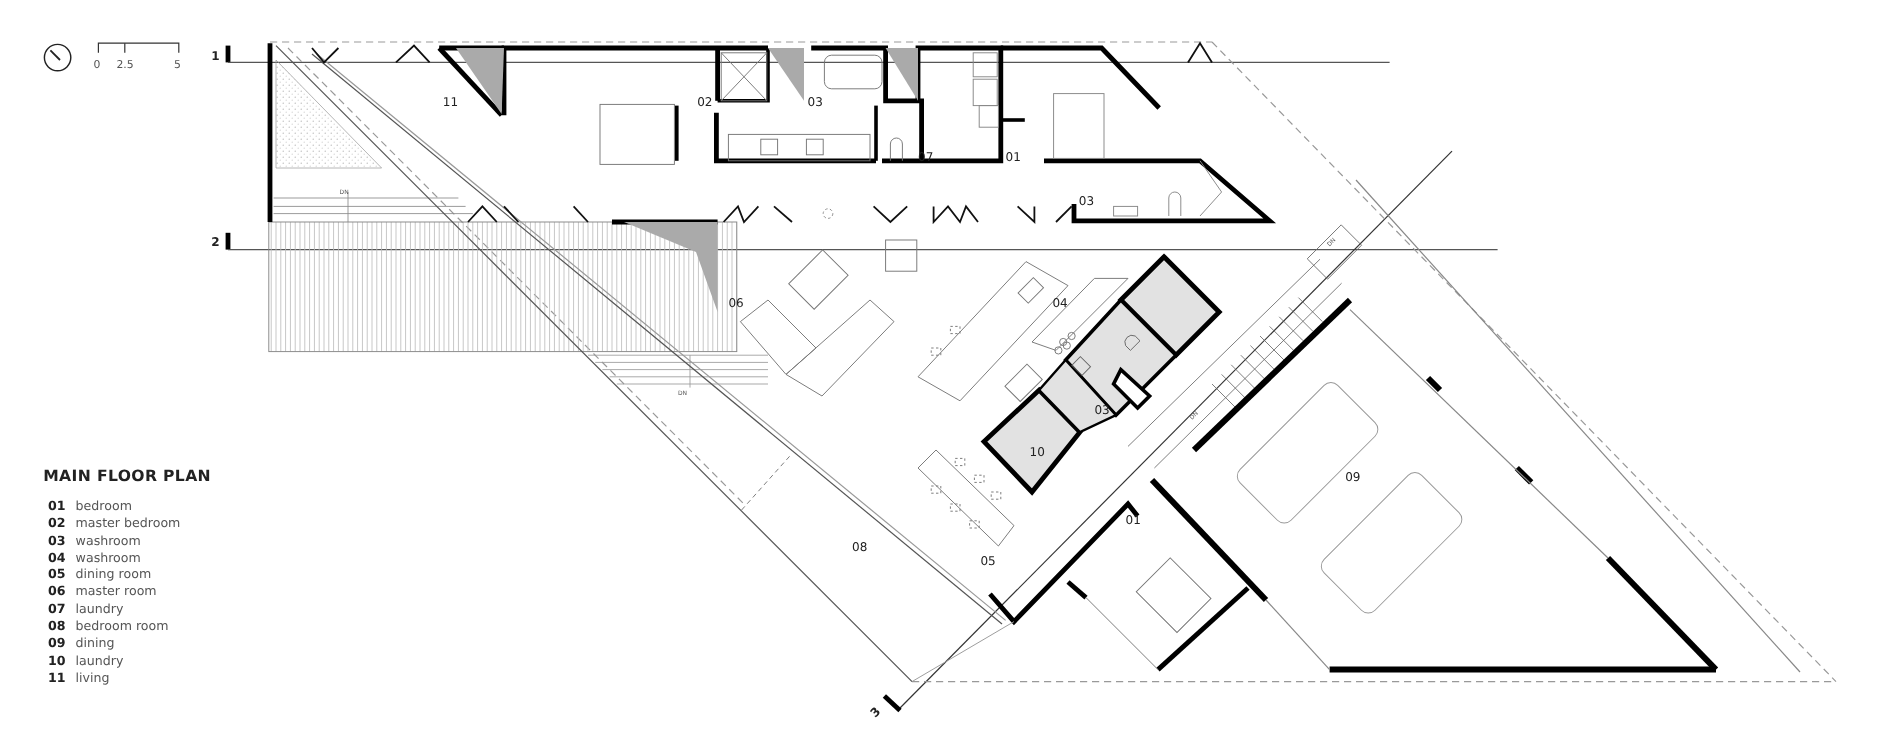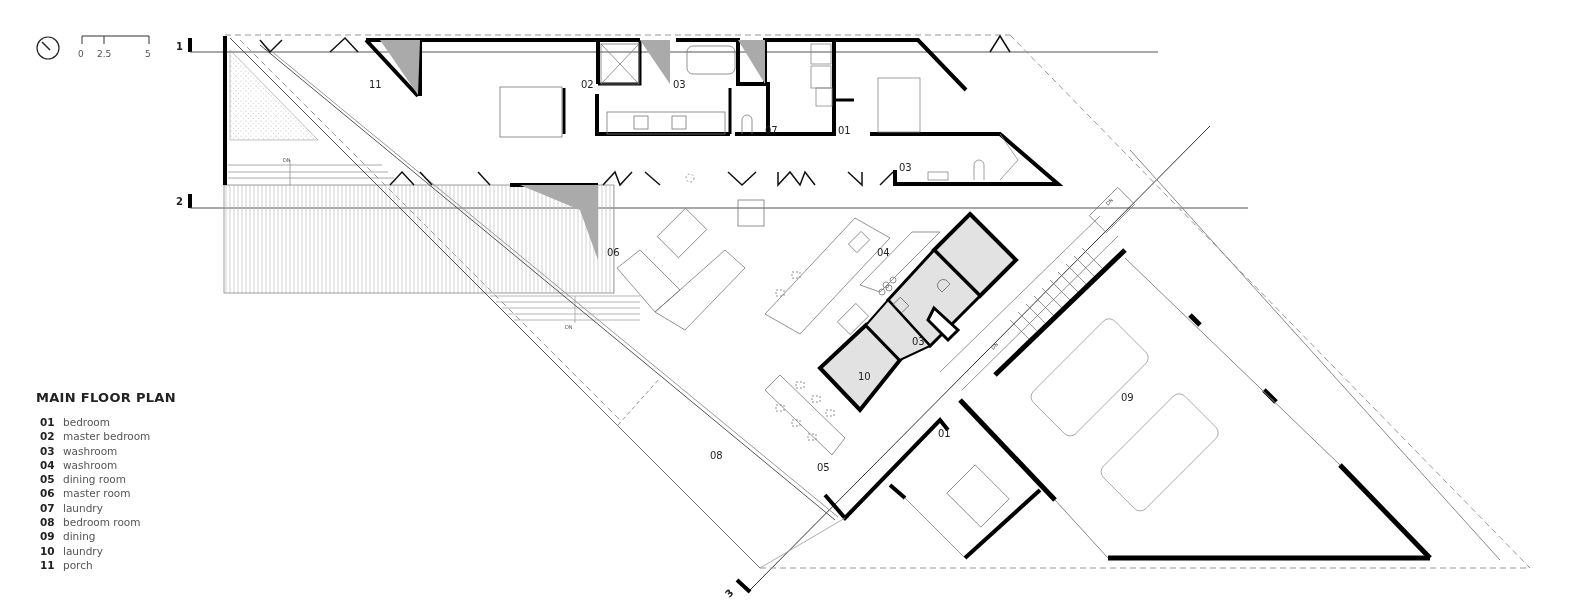--- a/index.html
+++ b/index.html
@@ -281,15 +281,15 @@
     <li class="legend-item"><span class="legend-num">01</span><span>bedroom</span></li>
     <li class="legend-item"><span class="legend-num">02</span><span>master bedroom</span></li>
     <li class="legend-item"><span class="legend-num">03</span><span>washroom</span></li>
     <li class="legend-item"><span class="legend-num">04</span><span>washroom</span></li>
     <li class="legend-item"><span class="legend-num">05</span><span>dining room</span></li>
     <li class="legend-item"><span class="legend-num">06</span><span>master room</span></li>
     <li class="legend-item"><span class="legend-num">07</span><span>laundry</span></li>
     <li class="legend-item"><span class="legend-num">08</span><span>bedroom room</span></li>
     <li class="legend-item"><span class="legend-num">09</span><span>dining</span></li>
     <li class="legend-item"><span class="legend-num">10</span><span>laundry</span></li>
-    <li class="legend-item"><span class="legend-num">11</span><span>porch</span></li>
+    <li class="legend-item"><span class="legend-num">11</span><span>living</span></li>
   </ul>
 </div>
 
 </body></html>

